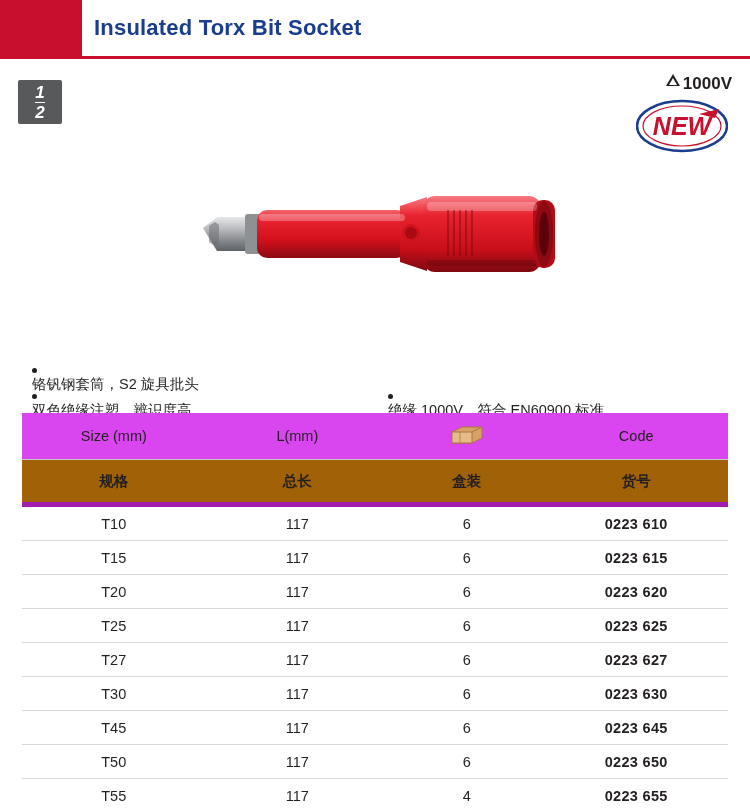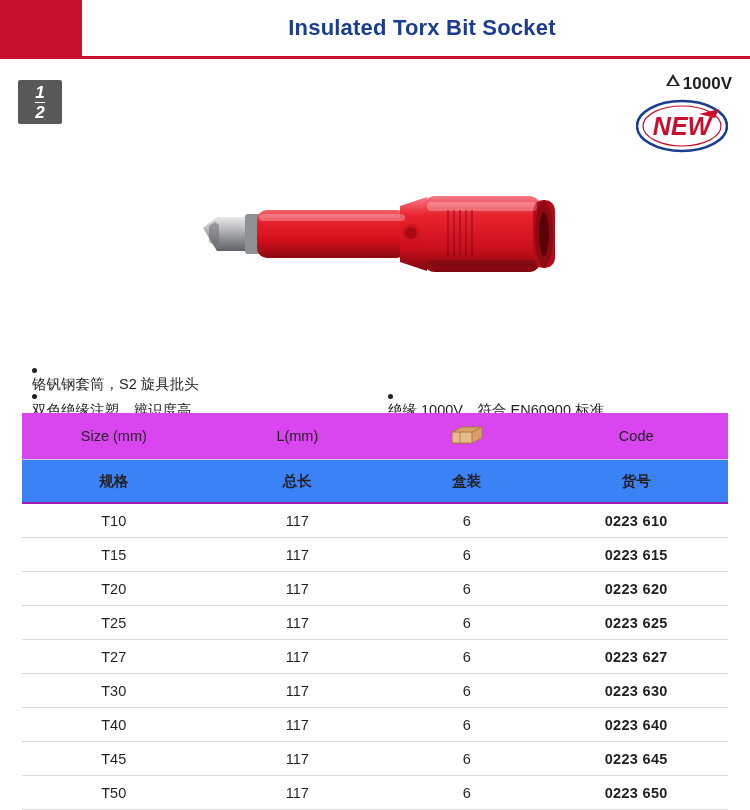--- a/index.html
+++ b/index.html
@@ -24,21 +24,21 @@
   }
   .header-bar {
     position: absolute;
     left: 78px;
     right: 0;
     top: 0;
     height: 56px;
     border-bottom: 3px solid #c8102e;
     display: flex;
     align-items: center;
-    justify-content: center;
+    justify-content: space-between;
   }
   .header-red-block {
     position: absolute;
     left: 0;
     top: 0;
     width: 82px;
     height: 59px;
     background: #c8102e;
     clip-path: polygon(0 0, 100% 0, 100% 100%, 0 100%);
   }
@@ -208,25 +208,25 @@
     color: #231f20;
   }
   .hdr-en th {
     background: #d946ef;
     height: 44px;
     font-weight: normal;
     font-size: 15px;
     border-bottom: 1px solid #c9cbcd;
   }
   .hdr-cn th {
-    background: #3b82f6;
+    background: #a16207;
     height: 40px;
     font-weight: bold;
     font-size: 15px;
-    border-bottom: 2px solid #a21caf;
+    border-bottom: 5px solid #a21caf;
   }
   table.spec tbody tr td {
     height: 31px;
     border-bottom: 1px solid #d8d9db;
   }
   table.spec tbody tr:first-child td { border-top: none; }
   .code-cell {
     font-weight: bold;
     color: #1b3d8f;
     letter-spacing: 0.3px;
@@ -411,26 +411,20 @@
           <td>6</td>
           <td class="code-cell">0223 627</td>
         </tr>
         <tr>
           <td>T30</td>
           <td>117</td>
           <td>6</td>
           <td class="code-cell">0223 630</td>
         </tr>
         <tr>
-          <td>T40</td>
-          <td>117</td>
-          <td>6</td>
-          <td class="code-cell">0223 640</td>
-        </tr>
-        <tr>
           <td>T45</td>
           <td>117</td>
           <td>6</td>
           <td class="code-cell">0223 645</td>
         </tr>
         <tr>
           <td>T50</td>
           <td>117</td>
           <td>6</td>
           <td class="code-cell">0223 650</td>

